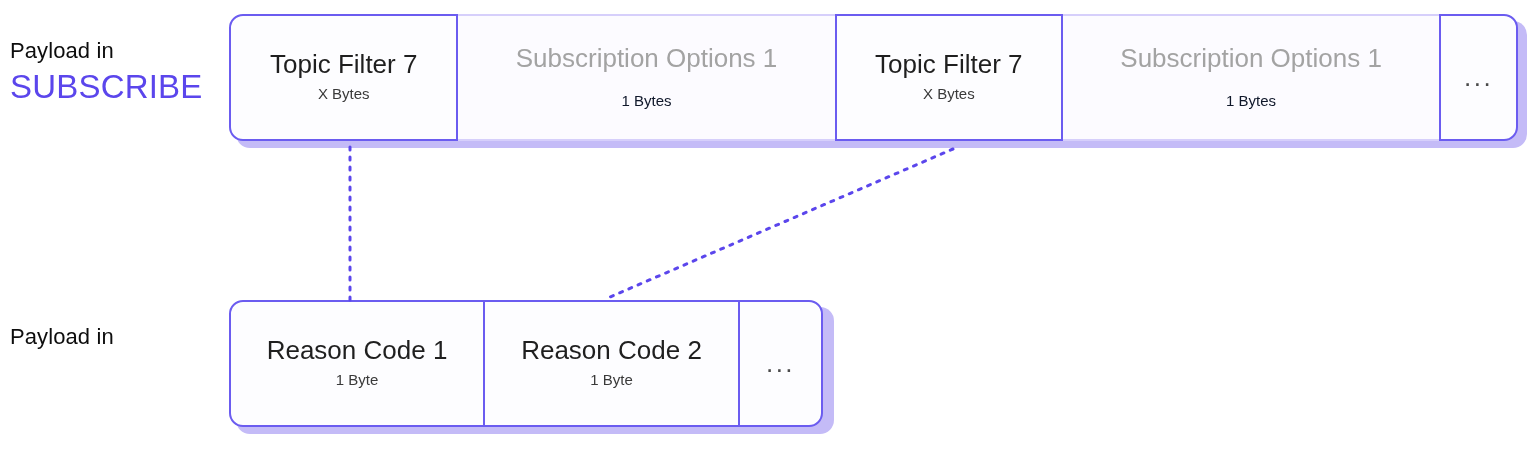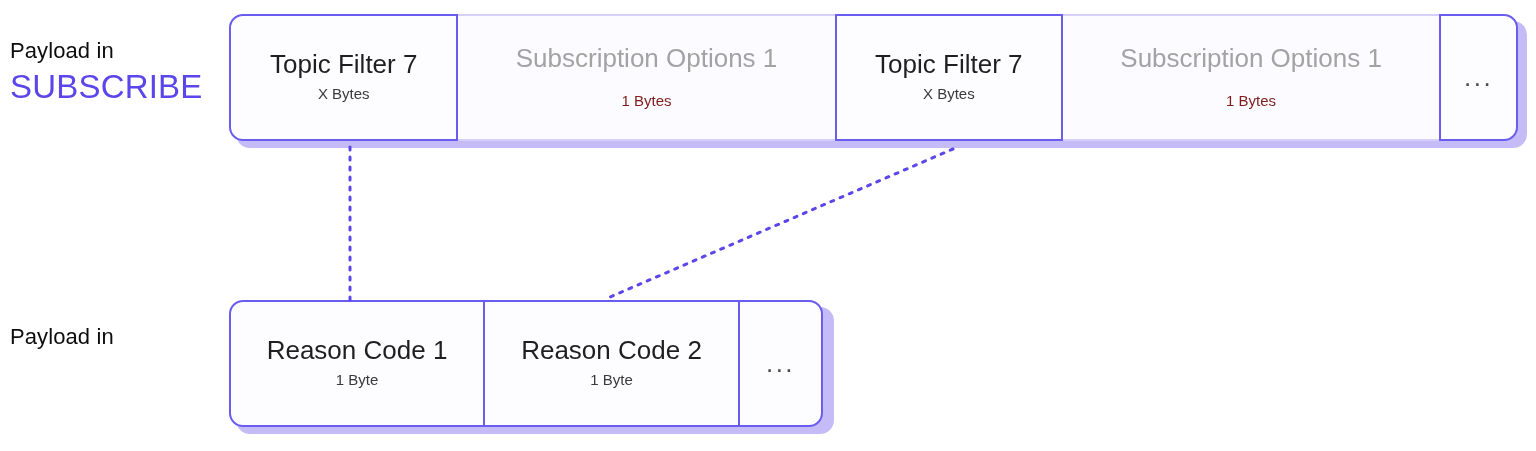--- a/index.html
+++ b/index.html
@@ -90,21 +90,21 @@
     white-space: nowrap;
   }
 
   
   .cell.muted {
     border-color: #d6cffb;
     background: #fcfbff;
     z-index: 1;
   }
   .cell.muted .title { color: #a3a3a3; }
-  .cell.muted .sub   { color: #7f1d1d; margin-top: 16px; }
+  .cell.muted .sub   { color: #0f172a; margin-top: 16px; }
 
   
   .cell.strong { z-index: 3; }
 
   
   .cell.end-left  { border-top-left-radius: 14px;  border-bottom-left-radius: 14px; }
   .cell.end-right { border-top-right-radius: 14px; border-bottom-right-radius: 14px; }
 
   
   .cell.dots {

